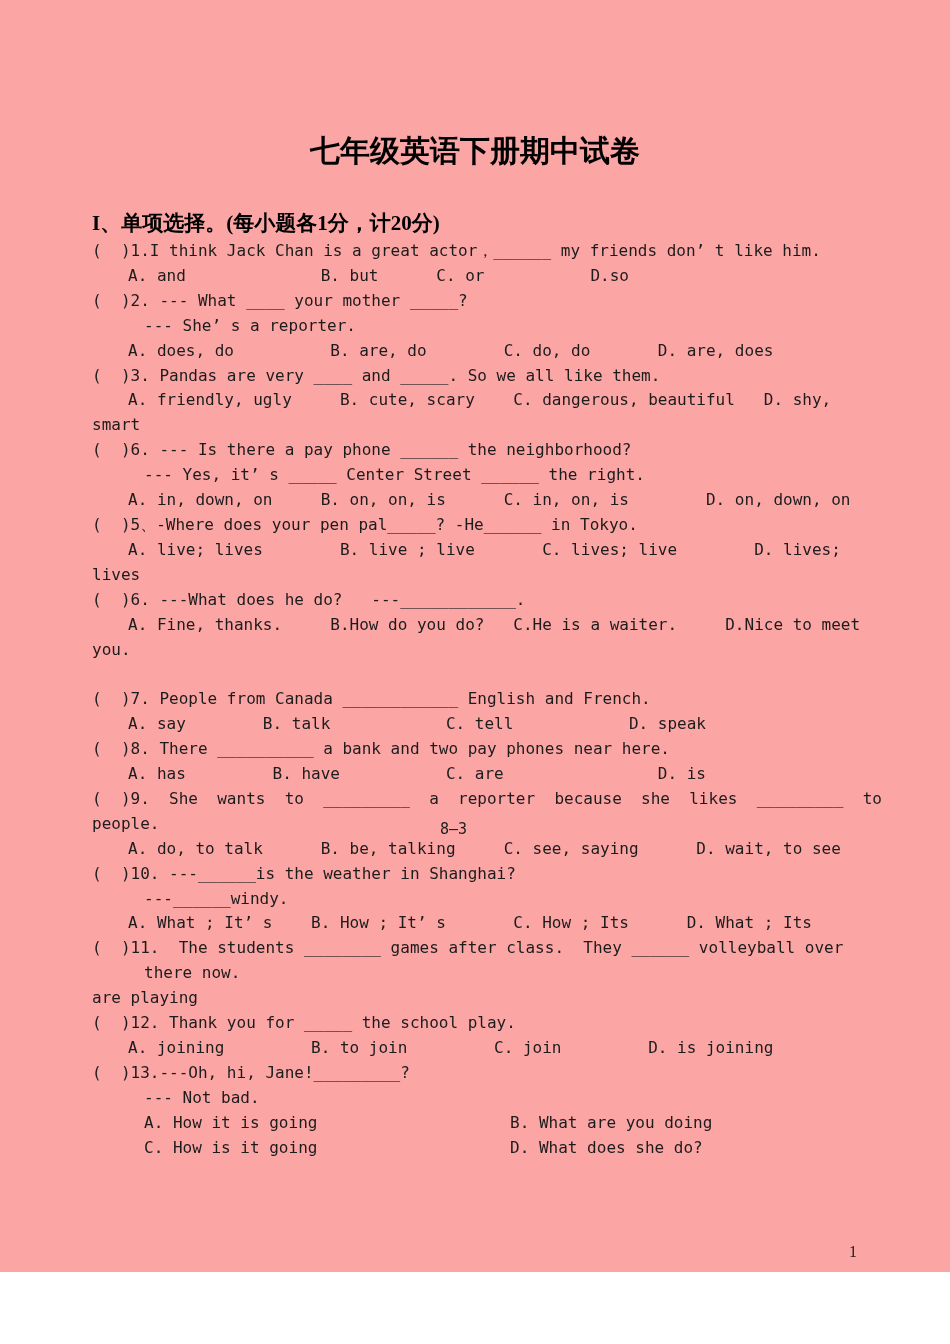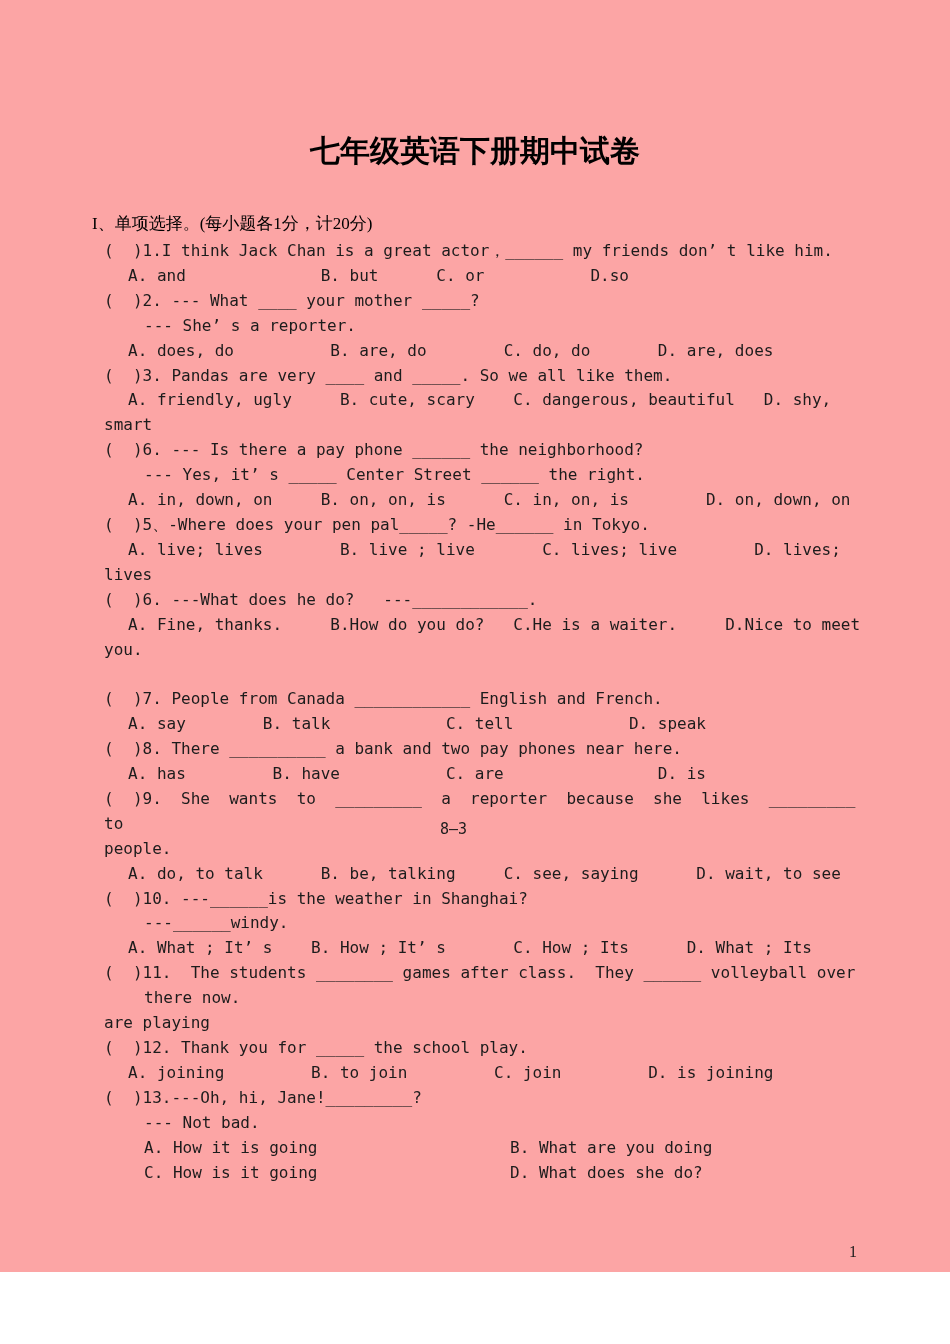--- a/index.html
+++ b/index.html
@@ -17,33 +17,33 @@
     text-align:center;
     font-family:"Liberation Serif","DejaVu Serif",serif;
     font-weight:bold;
     font-size:30px;
     line-height:34px;
     color:#000000;
   }
   .heading{
     margin:42px 58px 2px 92px;
     font-family:"Liberation Serif","DejaVu Serif",serif;
-    font-weight:normal;
-    font-size:17px;
+    font-weight:bold;
+    font-size:21px;
     line-height:27px;
     color:#000000;
   }
   .lines{ margin:0 58px 0 92px; }
   .line{
     white-space:pre-wrap;
     line-height:24.9px;
     min-height:24.9px;
     letter-spacing:0;
   }
-  .in-base{ padding-left:0;margin-left:12px; }
+  .in-base{ padding-left:0; }
   .in-opt{ padding-left:36px; }
   .in-dlg{ padding-left:52px; }
   .artifact{
     position:absolute;
     left:440px; top:820px;
     font-size:15px;
     line-height:18px;
   }
   .pagenum{
     position:absolute;

